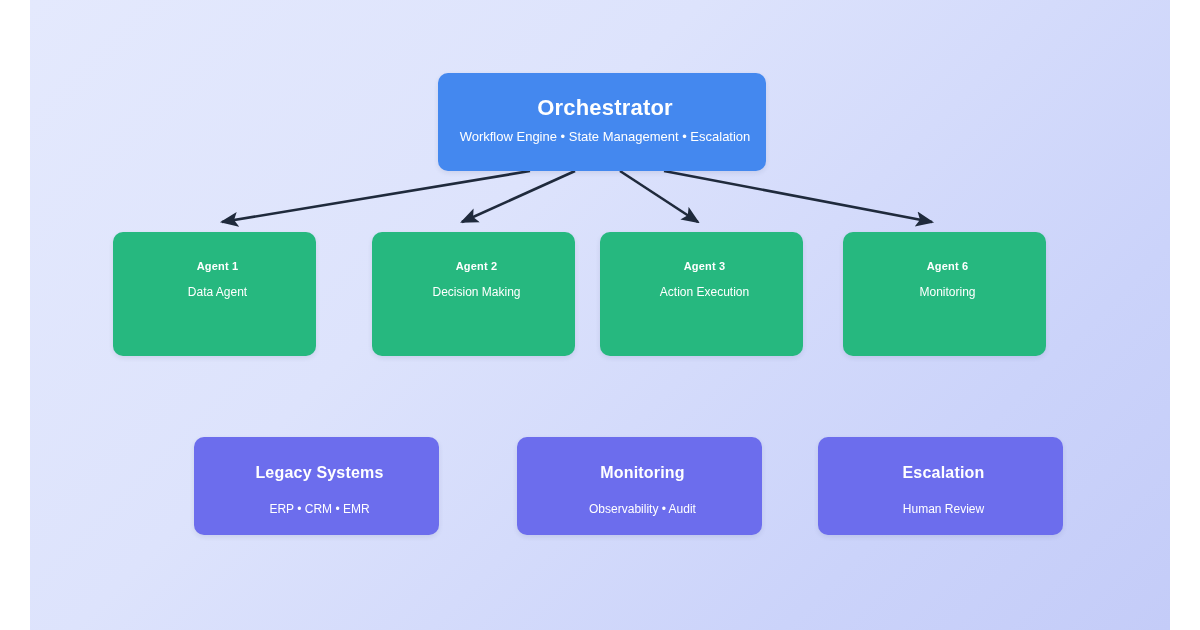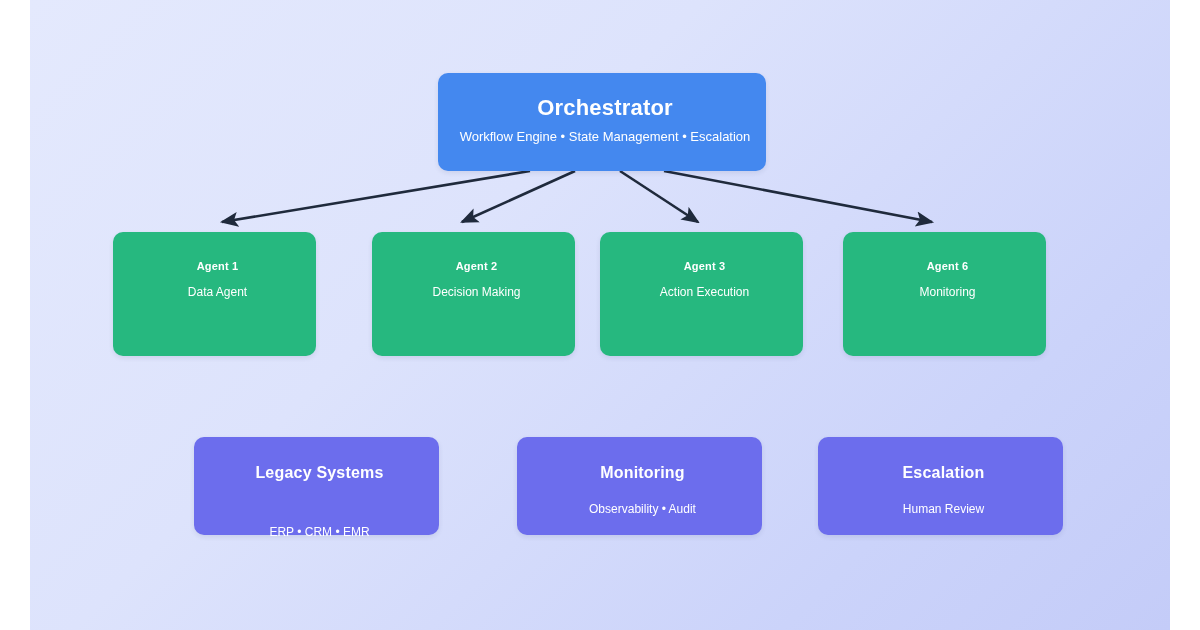--- a/index.html
+++ b/index.html
@@ -115,21 +115,21 @@
   }
   .support-node .node-title {
     font-size: 16px;
     line-height: 19px;
   }
   .support-node .node-sub {
     font-size: 12px;
     line-height: 15px;
     margin-top: 20px;
   }
-  #node-legacy    { left: 164px; gap: 23px; }
+  #node-legacy    { left: 164px; }
   #node-monitoring{ left: 487px; }
   #node-escalation{ left: 788px; }
 </style>
 </head>
 <body>
 
 <div id="diagram-root">
   <div id="canvas">
 
     <svg id="arrow-layer" viewBox="0 0 1140 630" width="1140" height="630" xmlns="http://www.w3.org/2000/svg">

